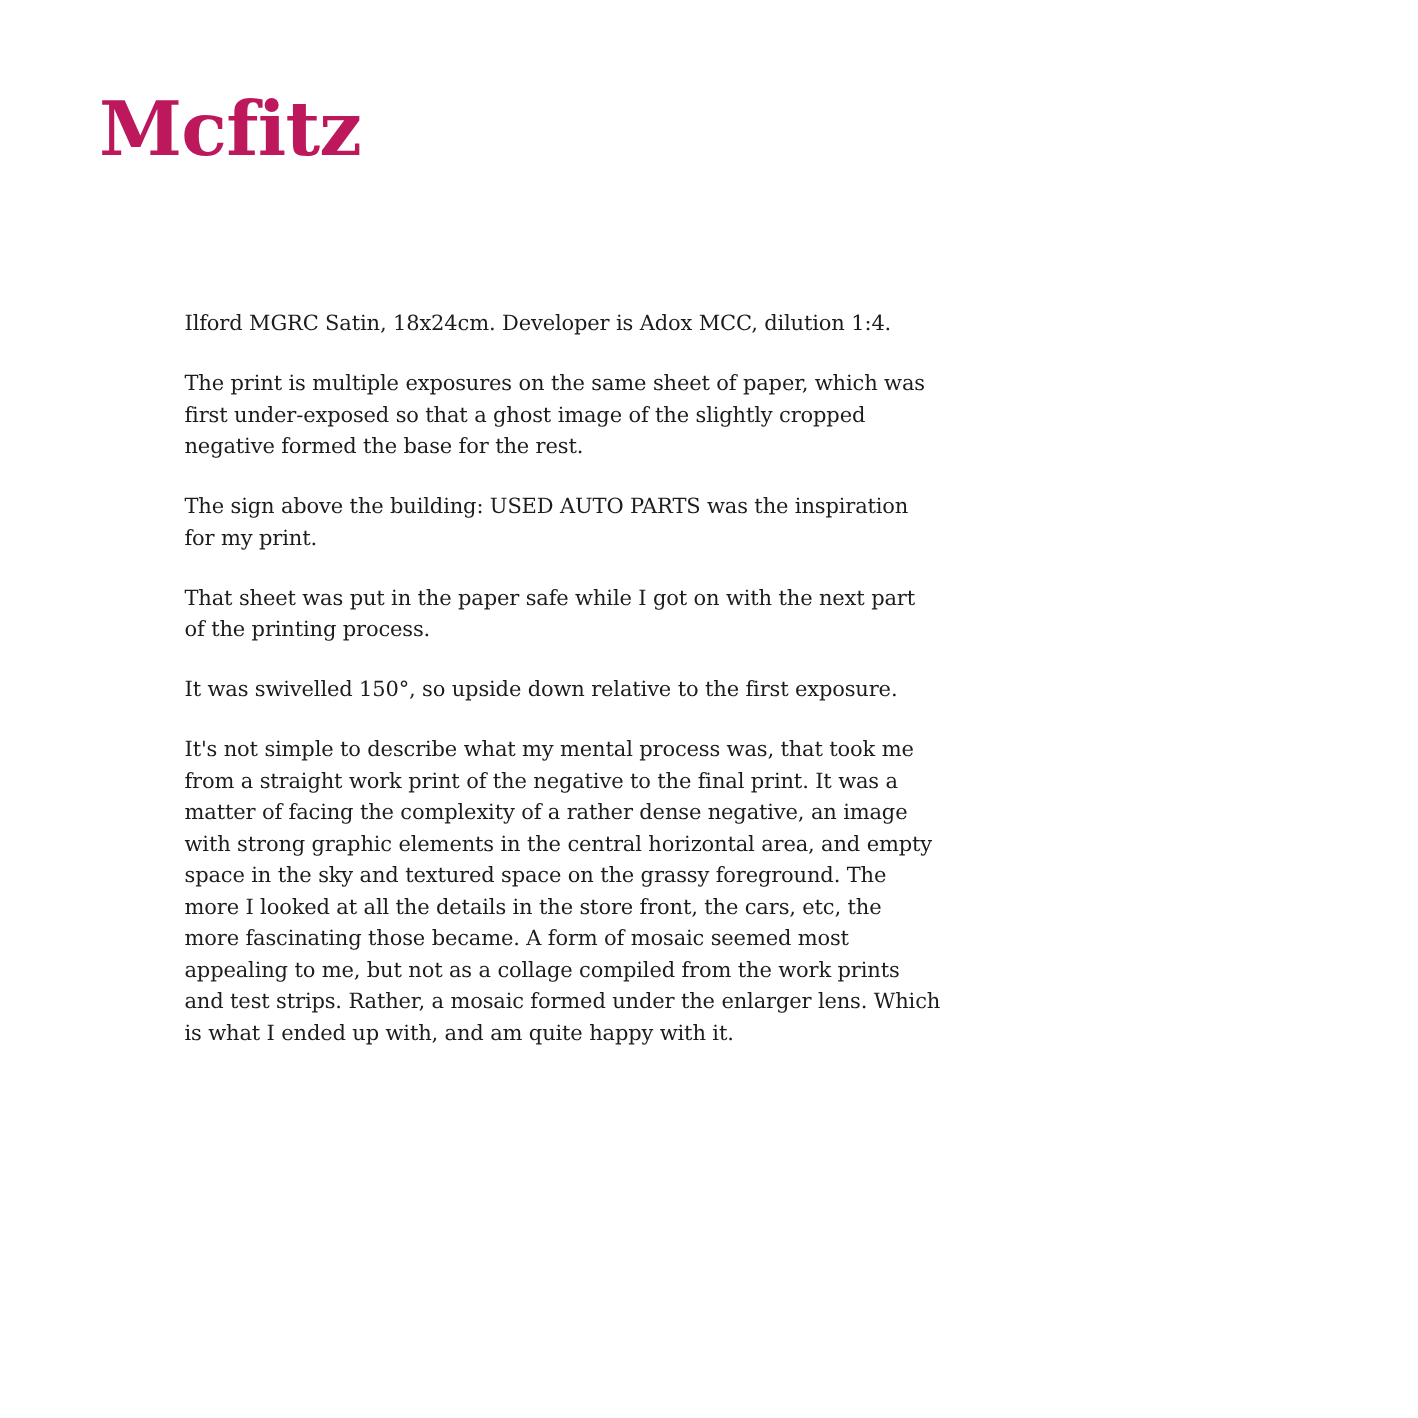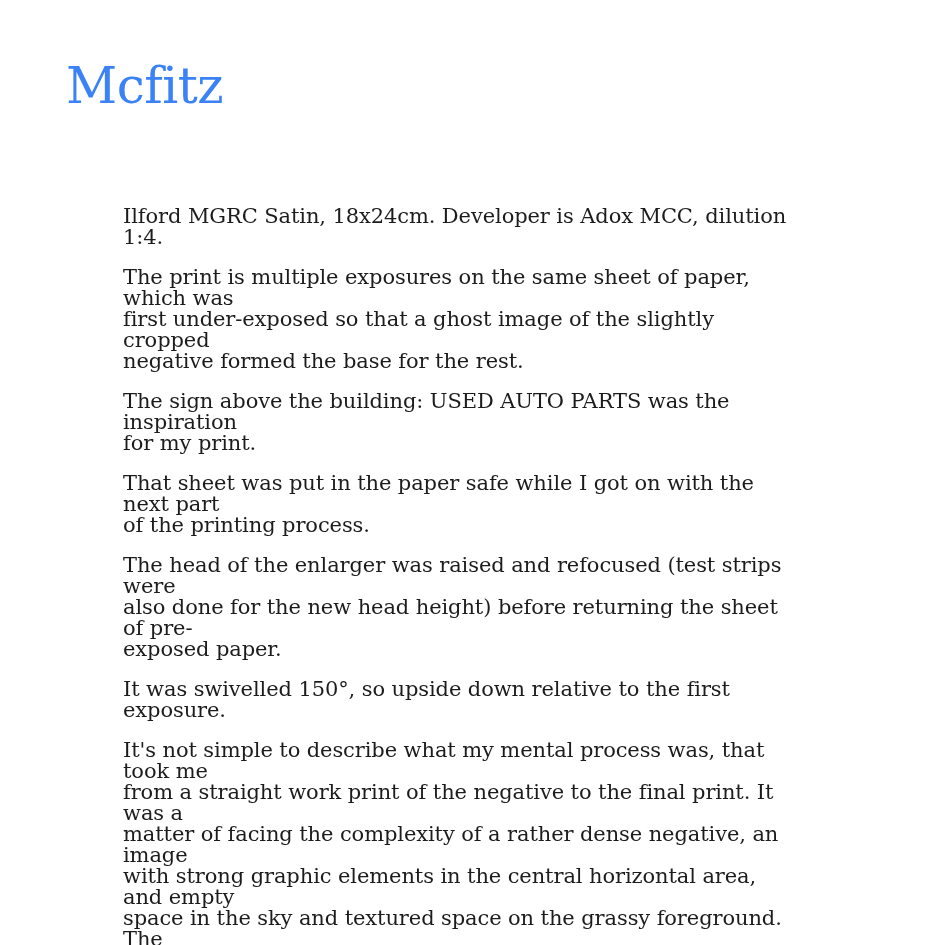--- a/index.html
+++ b/index.html
@@ -14,59 +14,56 @@
     overflow: hidden;
     font-family: "DejaVu Serif", serif;
   }
   .page-title {
     position: absolute;
     left: 66px;
     top: 56px;
     margin: 0;
     font-family: "DejaVu Serif", serif;
     font-size: 50px;
-    font-weight: 400;
+    font-weight: 700;
     line-height: 1.2;
-    color: #3b82f6;
+    color: #be185d;
     letter-spacing: -0.5px;
   }
   .post-body {
     position: absolute;
     left: 123px;
     top: 206px;
     width: 665px;
     color: #1c1c1c;
   }
   .post-body p {
     margin: 0 0 19px 0;
     font-family: "DejaVu Serif", serif;
-    font-size: 21px;
+    font-size: 14px;
     line-height: 21px;
     white-space: pre-line;
     letter-spacing: -0.1px;
   }
 </style>
 </head>
 <body>
 
 <main>
   <h1 class="page-title">Mcfitz</h1>
 
   <article class="post-body">
     <p>Ilford MGRC Satin, 18x24cm. Developer is Adox MCC, dilution 1:4.</p>
     <p>The print is multiple exposures on the same sheet of paper, which was
 first under-exposed so that a ghost image of the slightly cropped
 negative formed the base for the rest.</p>
     <p>The sign above the building: USED AUTO PARTS was the inspiration
 for my print.</p>
     <p>That sheet was put in the paper safe while I got on with the next part
 of the printing process.</p>
-    <p>The head of the enlarger was raised and refocused (test strips were
-also done for the new head height) before returning the sheet of pre-
-exposed paper.</p>
     <p>It was swivelled 150°, so upside down relative to the first exposure.</p>
     <p>It's not simple to describe what my mental process was, that took me
 from a straight work print of the negative to the final print. It was a
 matter of facing the complexity of a rather dense negative, an image
 with strong graphic elements in the central horizontal area, and empty
 space in the sky and textured space on the grassy foreground. The
 more I looked at all the details in the store front, the cars, etc, the
 more fascinating those became. A form of mosaic seemed most
 appealing to me, but not as a collage compiled from the work prints
 and test strips. Rather, a mosaic formed under the enlarger lens. Which

